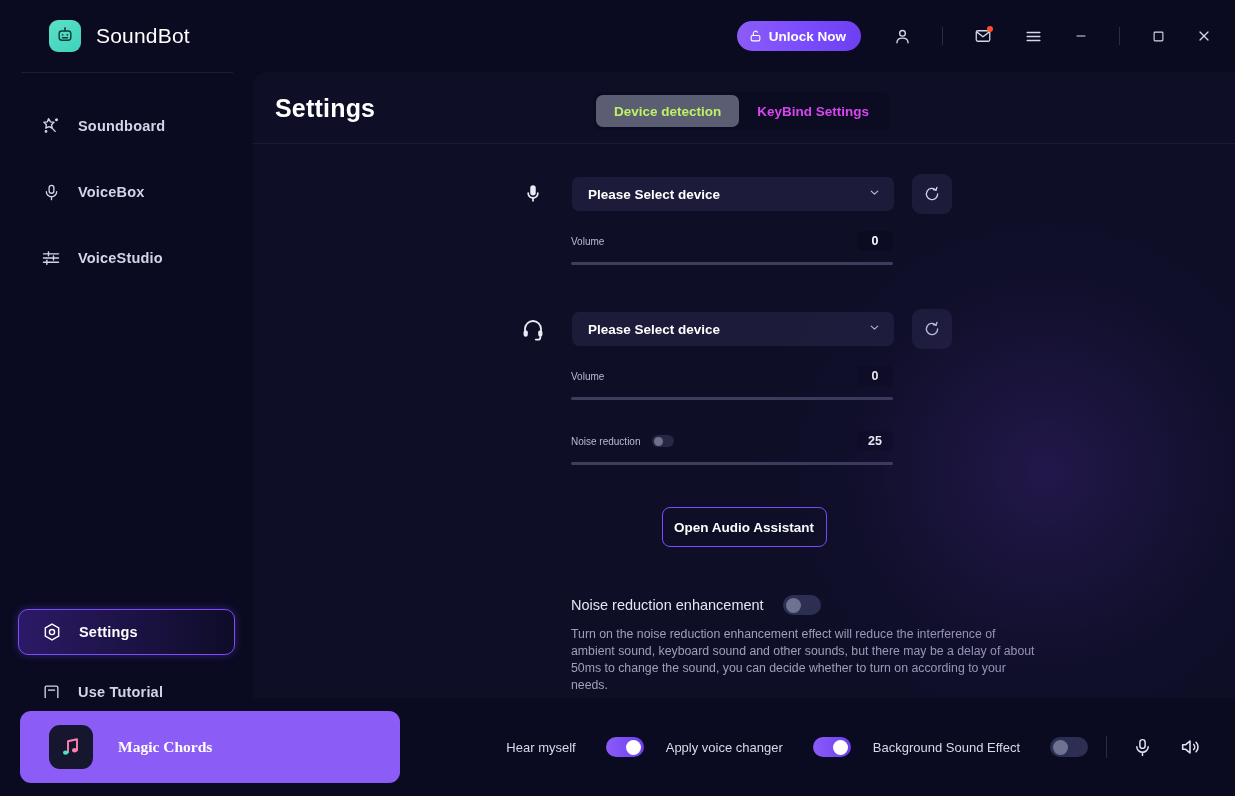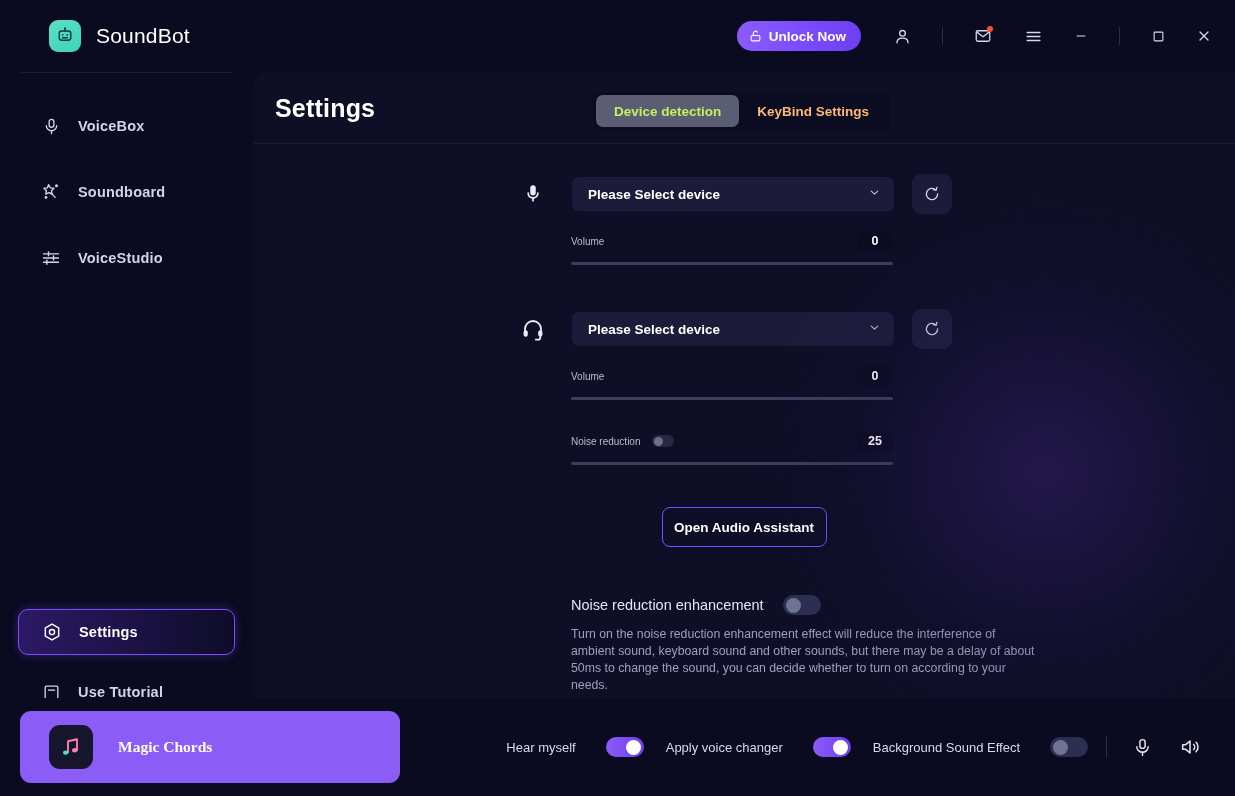--- a/index.html
+++ b/index.html
@@ -124,21 +124,21 @@
     font-size: 25px; font-weight: bold; letter-spacing: .2px;
   }
   .tabs {
     position: absolute; left: 340px; top: 20px;
     display: flex; background: #0b0b22; border-radius: 8px;
     padding: 3px; gap: 0;
   }
   .tab {
     height: 32px; padding: 0 18px; border-radius: 7px;
     display: flex; align-items: center; justify-content: center;
-    font-size: 13.5px; font-weight: bold; color: #fdba74;
+    font-size: 13.5px; font-weight: bold; color: #d946ef;
     cursor: pointer; white-space: nowrap; border: none;
     background: transparent; font-family: "Liberation Sans", sans-serif;
   }
   .tab.active { background: #5b5d72; color: #bef264; }
   .hdr-rule {
     position: absolute; top: 71px; left: 0; width: 982px; height: 1px;
     background: #1b1b34;
   }
 
   .body-area { position: relative; padding-top: 30px; }
@@ -328,39 +328,39 @@
       </div>
     </div>
   </div>
 
   <div class="sidebar">
     <div class="sb-divider"></div>
 
     <div class="nav">
       <div class="nav-item">
         <span class="ico">
-          <svg width="19" height="19" viewBox="0 0 24 24" fill="none" stroke="currentColor" stroke-width="1.7" stroke-linecap="round">
-            <rect x="9" y="3" width="6" height="10" rx="3"></rect>
-              <path d="M5.5 11a6.5 6.5 0 0 0 13 0"></path>
-              <line x1="12" y1="17.5" x2="12" y2="21"></line>
-          </svg>
-        </span>
-        <span class="lbl">VoiceBox</span>
-      </div>
-
-      <div class="nav-item">
-        <span class="ico">
           <svg width="20" height="20" viewBox="0 0 24 24" fill="none" stroke="currentColor" stroke-width="1.6" stroke-linejoin="round" stroke-linecap="round">
             <path d="M9 3.2 11.4 7l4.2.5-3 3 .8 4.1L9.4 12.7 5.7 14.6 6.5 10.5 3.5 7.5 7.7 7z"></path>
             <line x1="12" y1="13" x2="17" y2="18.5"></line>
               <circle cx="18.6" cy="4.6" r="1" fill="currentColor"></circle>
               <circle cx="6" cy="18.5" r=".9" fill="currentColor"></circle>
           </svg>
         </span>
         <span class="lbl">Soundboard</span>
+      </div>
+
+      <div class="nav-item">
+        <span class="ico">
+          <svg width="19" height="19" viewBox="0 0 24 24" fill="none" stroke="currentColor" stroke-width="1.7" stroke-linecap="round">
+            <rect x="9" y="3" width="6" height="10" rx="3"></rect>
+              <path d="M5.5 11a6.5 6.5 0 0 0 13 0"></path>
+              <line x1="12" y1="17.5" x2="12" y2="21"></line>
+          </svg>
+        </span>
+        <span class="lbl">VoiceBox</span>
       </div>
 
       <div class="nav-item">
         <span class="ico">
           <svg width="20" height="20" viewBox="0 0 24 24" fill="none" stroke="currentColor" stroke-width="1.7" stroke-linecap="round">
             <line x1="3" y1="7" x2="21" y2="7"></line>
               <line x1="3" y1="12" x2="21" y2="12"></line>
               <line x1="3" y1="17" x2="21" y2="17"></line>
             <line x1="9" y1="4.6" x2="9" y2="9.4"></line>
               <line x1="15" y1="9.6" x2="15" y2="14.4"></line>

